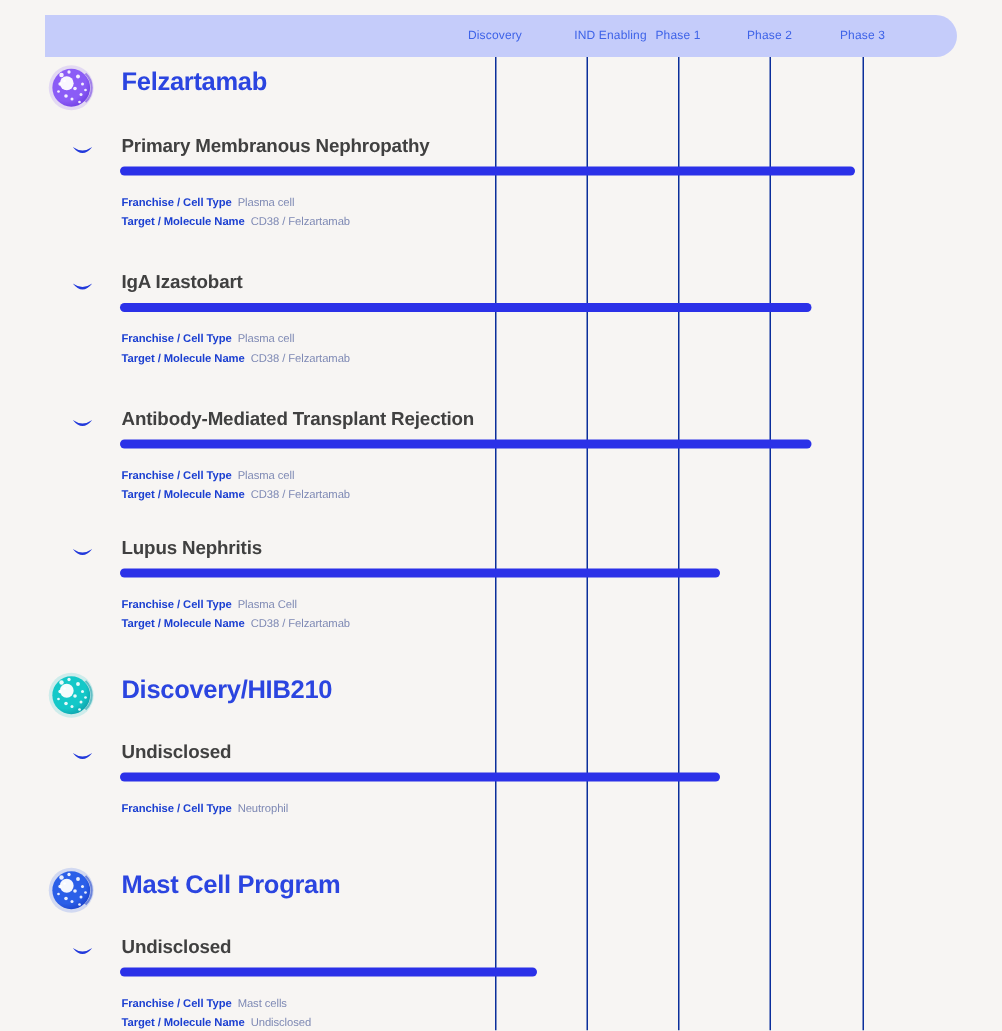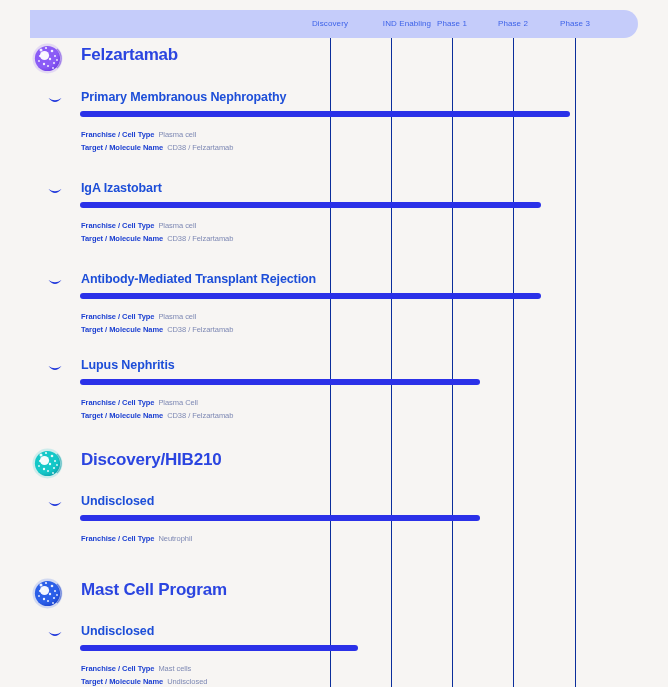--- a/index.html
+++ b/index.html
@@ -86,21 +86,21 @@
     width: 16px;
     height: 12px;
   }
 
   .indication-title {
     position: absolute;
     left: 81px;
     top: -5px;
     font-size: 12.5px;
     font-weight: bold;
-    color: #1d4ed8;
+    color: #404040;
     letter-spacing: -0.1px;
     white-space: nowrap;
   }
 
   .bar {
     position: absolute;
     left: 80px;
     height: 6px;
     background: #2B31E8;
     border-radius: 3px;

